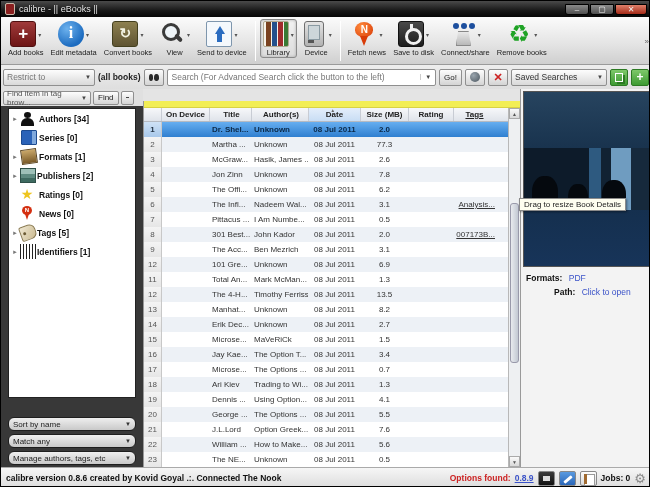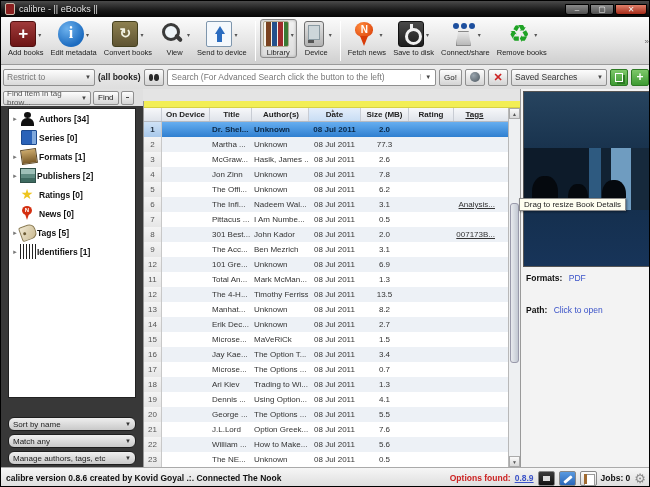--- a/index.html
+++ b/index.html
@@ -159,21 +159,21 @@
   .cv-t1,.cv-t2{font-family:"Liberation Serif",serif;color:#fff;font-size:15px;letter-spacing:1px;line-height:17px;white-space:nowrap;}
   .cv-t3{font-family:"Liberation Serif",serif;color:#fff;font-size:28px;font-weight:bold;line-height:26px;letter-spacing:2px;}
   .cv-sub{color:#e6c23c;font-size:5.5px;line-height:7px;text-align:center;margin-top:2px;white-space:nowrap;}
   .cv-auth{color:#fff;font-size:10px;letter-spacing:2px;margin-top:16px;border-top:1px solid rgba(255,255,255,.6);padding-top:2px;width:85%;text-align:center;white-space:nowrap;}
   .tooltip{position:absolute;left:-2px;top:109px;background:#fefef0;border:1px solid #8a8a8a;box-shadow:1px 1px 2px rgba(0,0,0,.4);
     font-size:8px;color:#222;padding:1px 4px;white-space:nowrap;z-index:5;}
   .metaline{position:absolute;left:5px;font-size:8.5px;color:#111;white-space:nowrap;}
   .metaline b{font-weight:bold;}
   .metaline .link{color:#3a52c8;margin-left:4px;}
   .fmtline{top:184px;}
-  .pathline{top:216px;}
+  .pathline{top:198px;margin-left:28px;}
 
   
   .statusbar{position:absolute;left:0;top:466px;width:650px;height:21px;background:linear-gradient(180deg,#f6f6f6,#dcdcdc);
     border-top:1px solid #aaa;display:flex;align-items:center;padding:0 5px;gap:4px;}
   .sb-left{font-size:8.5px;font-weight:bold;color:#111;flex:1;white-space:nowrap;overflow:hidden;}
   .sb-update{font-size:8.5px;font-weight:bold;color:#c22;white-space:nowrap;}
   .sb-ver{font-size:8.5px;font-weight:bold;color:#3a52c8;text-decoration:underline;}
   .sbbtn{width:17px;height:15px;border:1px solid #888;border-radius:2px;position:relative;background:linear-gradient(180deg,#fdfdfd,#d8d8d8);}
   .sb-ic-grid{background:linear-gradient(180deg,#3c3c3c,#111);}
   .sb-ic-grid::before{content:'';position:absolute;left:4px;top:4px;width:7px;height:5px;background:#ddd;}

